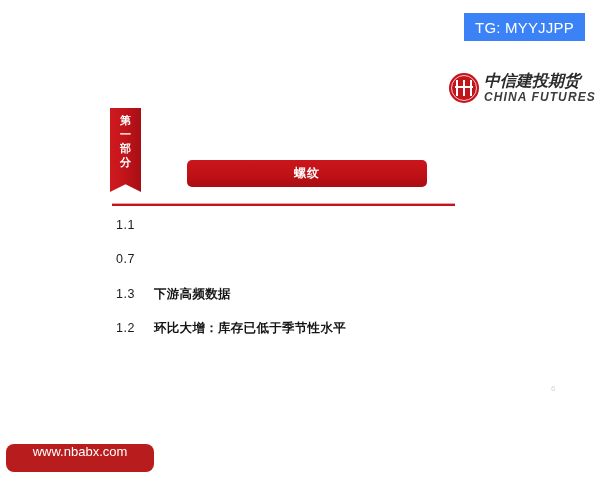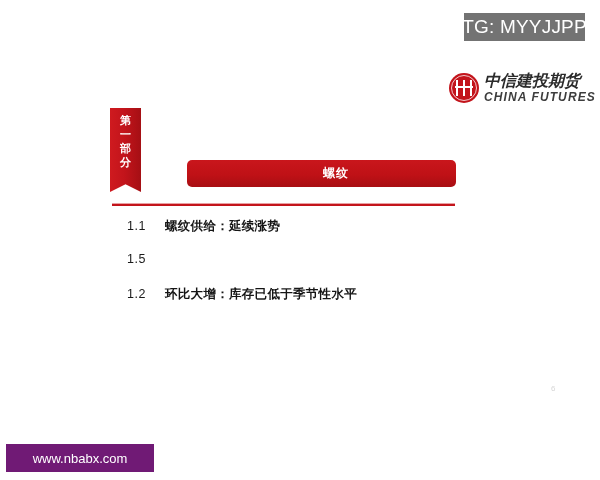--- a/index.html
+++ b/index.html
@@ -23,23 +23,23 @@
     background: #ffffff;
   }
 
   
   .tg-overlay {
     position: absolute;
     left: 464px;
     top: 13px;
     width: 121px;
     height: 28px;
-    background: #737373;
+    background: #3b82f6;
     color: #ffffff;
-    font-size: 19px;
+    font-size: 15px;
     letter-spacing: 0.2px;
     display: flex;
     align-items: center;
     justify-content: center;
     white-space: nowrap;
   }
 
   
   .logo-block {
     position: absolute;
@@ -158,21 +158,20 @@
     position: absolute;
     left: 187px;
     top: 160px;
     width: 240px;
     height: 27px;
     border-radius: 5px;
     background: linear-gradient(to bottom, #c9161c 0%, #bf1116 55%, #a80e13 100%);
     display: flex;
     align-items: center;
     justify-content: center;
-    padding-left: 29px;
   }
   .title-bar-text {
     color: #ffffff;
     font-size: 12px;
     font-weight: bold;
     letter-spacing: 1px;
   }
 
   
   .divider {
@@ -182,21 +181,21 @@
     width: 343px;
     height: 3px;
     background: #c3141b;
     border-top: 1px solid #e8a0a3;
     box-sizing: border-box;
   }
 
   
   .agenda {
     position: absolute;
-    left: 127px;
+    left: 116px;
     top: 218px;
     width: 420px;
   }
   .agenda-item {
     display: flex;
     align-items: baseline;
     height: 34px;
   }
   .agenda-num {
     flex: 0 0 38px;
@@ -222,27 +221,28 @@
     color: #d6d6d6;
   }
 
   
   .watermark {
     position: absolute;
     left: 6px;
     top: 444px;
     width: 148px;
     height: 28px;
-    background: #701a75;
+    background: #b91c1c;
     color: #ffffff;
     font-size: 13px;
     display: flex;
-    align-items: center;
+    align-items: flex-start;
     justify-content: center;
     white-space: nowrap;
+    border-radius: 8px;
   }
 </style>
 </head>
 <body>
 
 <div class="slide">
 
   <div class="tg-overlay">
     <span>TG: MYYJJPP</span>
   </div>
@@ -276,27 +276,30 @@
   <div class="title-bar">
     <span class="title-bar-text">螺纹</span>
   </div>
 
   <div class="divider"></div>
 
   <div class="agenda">
 
     <div class="agenda-item">
       <span class="agenda-num">1.1</span>
-      <span class="agenda-text">螺纹供给：延续涨势</span>
     </div>
 
     <div class="agenda-item">
-      <span class="agenda-num">1.5</span>
-    </div>
-
+      <span class="agenda-num">0.7</span>
+    </div>
+
+    <div class="agenda-item">
+      <span class="agenda-num">1.3</span>
+      <span class="agenda-text">下游高频数据</span>
+    </div>
 
     <div class="agenda-item">
       <span class="agenda-num">1.2</span>
       <span class="agenda-text">环比大增：库存已低于季节性水平</span>
     </div>
 
   </div>
 
   <div class="page-number">6</div>
 

